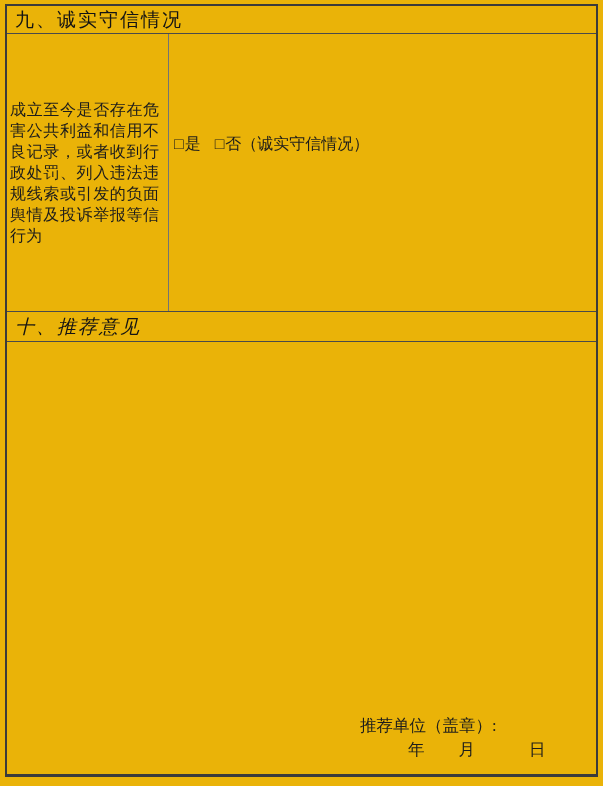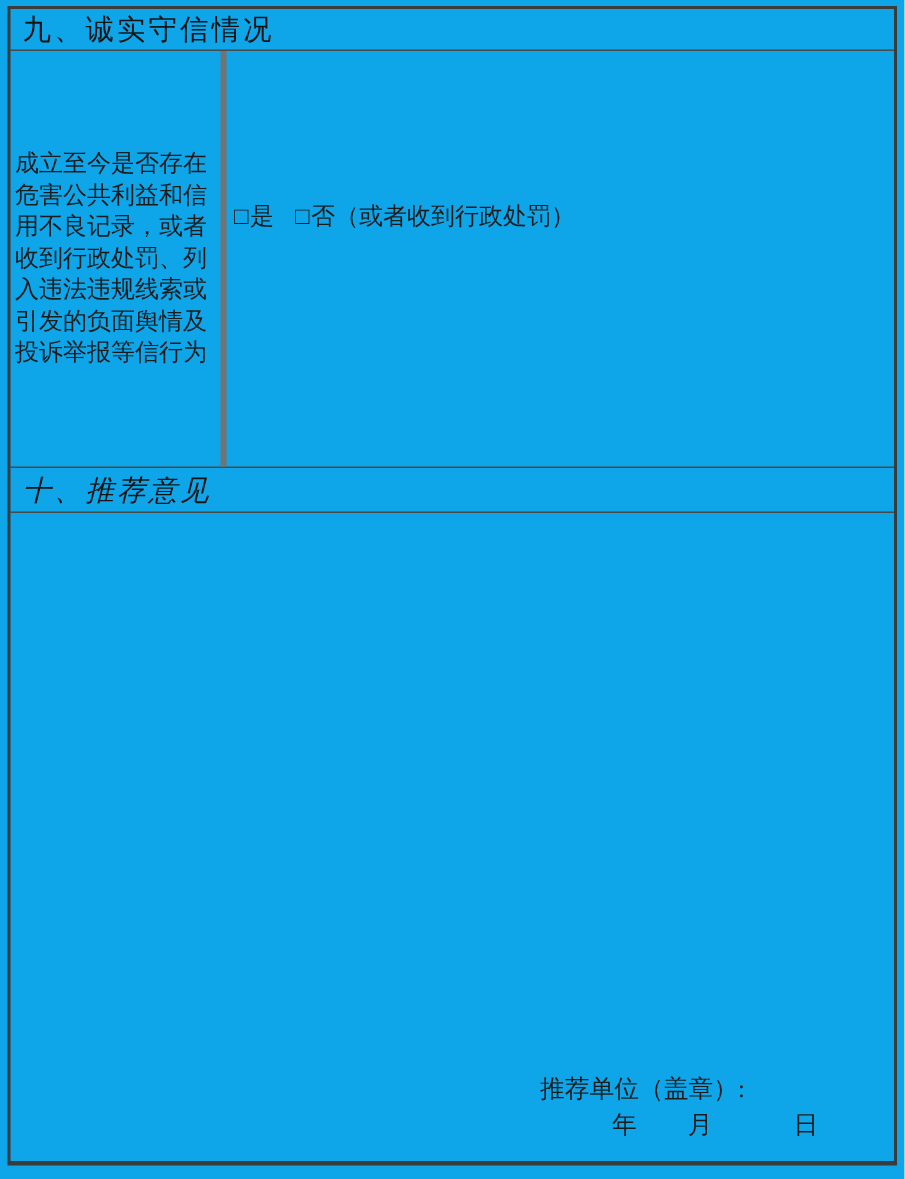--- a/index.html
+++ b/index.html
@@ -1,20 +1,20 @@
 <!DOCTYPE html>
 <html><head>
 <meta charset="utf-8">
 <style>
   html, body { margin: 0; padding: 0; background: #ffffff; }
   .page {
     position: relative;
     width: 603px;
     height: 786px;
-    background: #0ea5e9;
+    background: #eab308;
     font-family: "Liberation Serif", serif;
     color: #1e1e1e;
     overflow: hidden;
   }
   .form-table {
     position: absolute;
     left: 5px;
     top: 4px;
     width: 593px;
     height: 773px;
@@ -39,23 +39,23 @@
   }
   .sec-header.sec10 { height: 29px; font-style: italic; }
   .integrity-row {
     flex: 0 0 auto;
     height: 277px;
     border-bottom: 1px solid #4a4a4a;
     display: flex;
   }
   .label-cell {
     flex: 0 0 auto;
-    width: 144px;
+    width: 162px;
     box-sizing: border-box;
-    border-right: 4px solid #737373;
+    border-right: 1px solid #737373;
     display: flex;
     align-items: center;
     padding: 0 9px 0 3px;
   }
   .label-cell p {
     margin: 0;
     font-size: 16px;
     line-height: 21px;
     text-align: justify;
     text-align-last: left;
@@ -101,21 +101,21 @@
 
     <div class="sec-header sec9">
       <span>九、诚实守信情况</span>
     </div>
 
     <div class="integrity-row">
       <div class="label-cell">
         <p>成立至今是否存在危害公共利益和信用不良记录，或者收到行政处罚、列入违法违规线索或引发的负面舆情及投诉举报等信行为</p>
       </div>
       <div class="answer-cell">
-        <span class="checkbox-glyph">□</span><span>是</span><span class="checkbox-glyph no-box">□</span><span>否</span><span>（或者收到行政处罚）</span>
+        <span class="checkbox-glyph">□</span><span>是</span><span class="checkbox-glyph no-box">□</span><span>否</span><span>（诚实守信情况）</span>
       </div>
     </div>
 
     <div class="sec-header sec10">
       <span>十、推荐意见</span>
     </div>
 
     <div class="recommendation-area">
       <div class="stamp-block">
         <div>推荐单位（盖章）:</div>

